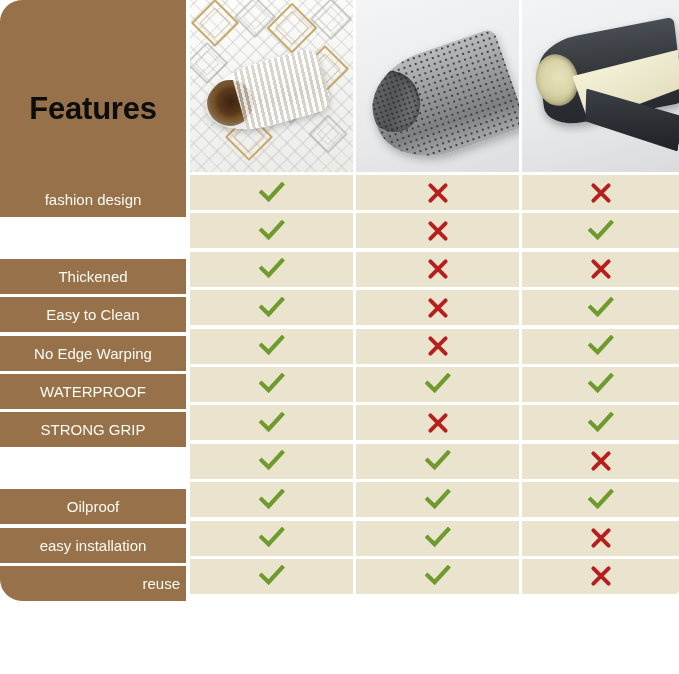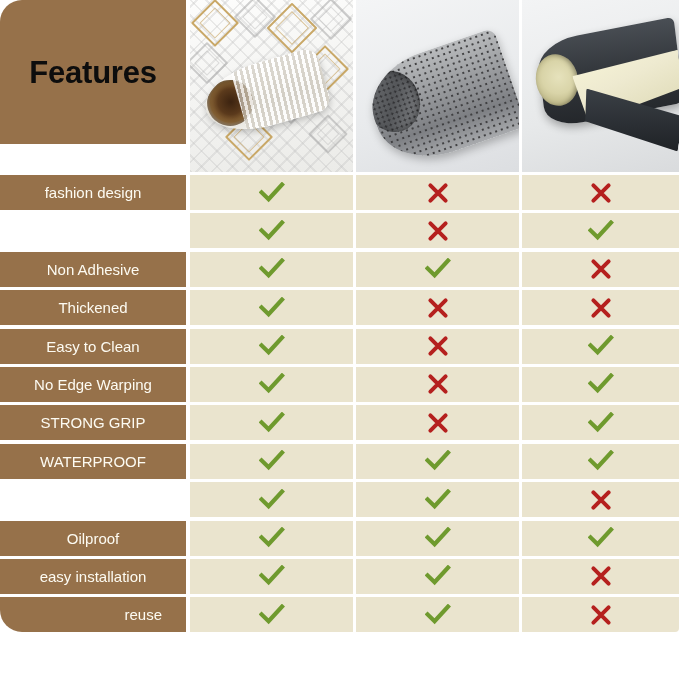--- a/index.html
+++ b/index.html
@@ -28,21 +28,21 @@
     top: 0;
     width: 679px;
     height: 172px;
   }
 
   .features-title-cell {
     position: absolute;
     left: 0;
     top: 0;
     width: 186px;
-    height: 144px;
+    height: 217px;
     background: #96714a;
     border-top-left-radius: 22px;
     display: flex;
     align-items: center;
     justify-content: center;
   }
   .features-title {
     font-size: 31px;
     font-weight: bold;
     color: #0d0d0d;
@@ -200,29 +200,29 @@
   }
   .row {
     position: relative;
     height: 38.4px;
     margin-bottom: 0;
   }
 
   .row-label {
     position: absolute;
     left: 0;
-    top: 0;
+    top: 7px;
     width: 186px;
     height: 35px;
     background: #96714a;
     display: flex;
     align-items: center;
     justify-content: center;
     box-sizing: border-box;
-    padding: 0 24px;
+    padding: 0 6px;
   }
   .row:last-child .row-label {
     border-bottom-left-radius: 22px;
     justify-content: flex-end;
   }
   .row-label-text {
     font-size: 15px;
     color: #fdfbf2;
     text-align: center;
     white-space: nowrap;
@@ -350,46 +350,20 @@
         <div class="cell cell-3">
           <span class="mark">
             <svg width="26" height="22" viewBox="0 0 26 22">
               <path d="M2.6 10.4 L9.6 17.2 L23 2.6" fill="none" stroke="#6f9a2e" stroke-width="4.2" stroke-linecap="square" stroke-linejoin="miter"></path>
             </svg>
           </span>
         </div>
       </div>
       <div class="row">
         <div class="row-label">
-          <span class="row-label-text">Non Adhesive</span>
-        </div>
-        <div class="cell cell-1">
-          <span class="mark">
-            <svg width="26" height="22" viewBox="0 0 26 22">
-              <path d="M2.6 10.4 L9.6 17.2 L23 2.6" fill="none" stroke="#6f9a2e" stroke-width="4.2" stroke-linecap="square" stroke-linejoin="miter"></path>
-            </svg>
-          </span>
-        </div>
-        <div class="cell cell-2">
-          <span class="mark">
-            <svg width="26" height="22" viewBox="0 0 26 22">
-              <path d="M2.6 10.4 L9.6 17.2 L23 2.6" fill="none" stroke="#6f9a2e" stroke-width="4.2" stroke-linecap="square" stroke-linejoin="miter"></path>
-            </svg>
-          </span>
-        </div>
-        <div class="cell cell-3">
-          <span class="mark">
-            <svg width="22" height="22" viewBox="0 0 22 22">
-              <path d="M3.4 3.4 L18.6 18.6 M18.6 3.4 L3.4 18.6" fill="none" stroke="#b5201e" stroke-width="4" stroke-linecap="round"></path>
-            </svg>
-          </span>
-        </div>
-      </div>
-      <div class="row">
-        <div class="row-label">
           <span class="row-label-text">Thickened</span>
         </div>
         <div class="cell cell-1">
           <span class="mark">
             <svg width="26" height="22" viewBox="0 0 26 22">
               <path d="M2.6 10.4 L9.6 17.2 L23 2.6" fill="none" stroke="#6f9a2e" stroke-width="4.2" stroke-linecap="square" stroke-linejoin="miter"></path>
             </svg>
           </span>
         </div>
         <div class="cell cell-2">
@@ -454,20 +428,46 @@
         <div class="cell cell-3">
           <span class="mark">
             <svg width="26" height="22" viewBox="0 0 26 22">
               <path d="M2.6 10.4 L9.6 17.2 L23 2.6" fill="none" stroke="#6f9a2e" stroke-width="4.2" stroke-linecap="square" stroke-linejoin="miter"></path>
             </svg>
           </span>
         </div>
       </div>
       <div class="row">
         <div class="row-label">
+          <span class="row-label-text">WATERPROOF</span>
+        </div>
+        <div class="cell cell-1">
+          <span class="mark">
+            <svg width="26" height="22" viewBox="0 0 26 22">
+              <path d="M2.6 10.4 L9.6 17.2 L23 2.6" fill="none" stroke="#6f9a2e" stroke-width="4.2" stroke-linecap="square" stroke-linejoin="miter"></path>
+            </svg>
+          </span>
+        </div>
+        <div class="cell cell-2">
+          <span class="mark">
+            <svg width="26" height="22" viewBox="0 0 26 22">
+              <path d="M2.6 10.4 L9.6 17.2 L23 2.6" fill="none" stroke="#6f9a2e" stroke-width="4.2" stroke-linecap="square" stroke-linejoin="miter"></path>
+            </svg>
+          </span>
+        </div>
+        <div class="cell cell-3">
+          <span class="mark">
+            <svg width="26" height="22" viewBox="0 0 26 22">
+              <path d="M2.6 10.4 L9.6 17.2 L23 2.6" fill="none" stroke="#6f9a2e" stroke-width="4.2" stroke-linecap="square" stroke-linejoin="miter"></path>
+            </svg>
+          </span>
+        </div>
+      </div>
+      <div class="row">
+        <div class="row-label">
           <span class="row-label-text">STRONG GRIP</span>
         </div>
         <div class="cell cell-1">
           <span class="mark">
             <svg width="26" height="22" viewBox="0 0 26 22">
               <path d="M2.6 10.4 L9.6 17.2 L23 2.6" fill="none" stroke="#6f9a2e" stroke-width="4.2" stroke-linecap="square" stroke-linejoin="miter"></path>
             </svg>
           </span>
         </div>
         <div class="cell cell-2">
@@ -479,46 +479,20 @@
         </div>
         <div class="cell cell-3">
           <span class="mark">
             <svg width="26" height="22" viewBox="0 0 26 22">
               <path d="M2.6 10.4 L9.6 17.2 L23 2.6" fill="none" stroke="#6f9a2e" stroke-width="4.2" stroke-linecap="square" stroke-linejoin="miter"></path>
             </svg>
           </span>
         </div>
       </div>
       <div class="row">
-        <div class="row-label">
-          <span class="row-label-text">WATERPROOF</span>
-        </div>
-        <div class="cell cell-1">
-          <span class="mark">
-            <svg width="26" height="22" viewBox="0 0 26 22">
-              <path d="M2.6 10.4 L9.6 17.2 L23 2.6" fill="none" stroke="#6f9a2e" stroke-width="4.2" stroke-linecap="square" stroke-linejoin="miter"></path>
-            </svg>
-          </span>
-        </div>
-        <div class="cell cell-2">
-          <span class="mark">
-            <svg width="26" height="22" viewBox="0 0 26 22">
-              <path d="M2.6 10.4 L9.6 17.2 L23 2.6" fill="none" stroke="#6f9a2e" stroke-width="4.2" stroke-linecap="square" stroke-linejoin="miter"></path>
-            </svg>
-          </span>
-        </div>
-        <div class="cell cell-3">
-          <span class="mark">
-            <svg width="26" height="22" viewBox="0 0 26 22">
-              <path d="M2.6 10.4 L9.6 17.2 L23 2.6" fill="none" stroke="#6f9a2e" stroke-width="4.2" stroke-linecap="square" stroke-linejoin="miter"></path>
-            </svg>
-          </span>
-        </div>
-      </div>
-      <div class="row">
         <div class="cell cell-1">
           <span class="mark">
             <svg width="26" height="22" viewBox="0 0 26 22">
               <path d="M2.6 10.4 L9.6 17.2 L23 2.6" fill="none" stroke="#6f9a2e" stroke-width="4.2" stroke-linecap="square" stroke-linejoin="miter"></path>
             </svg>
           </span>
         </div>
         <div class="cell cell-2">
           <span class="mark">
             <svg width="26" height="22" viewBox="0 0 26 22">

